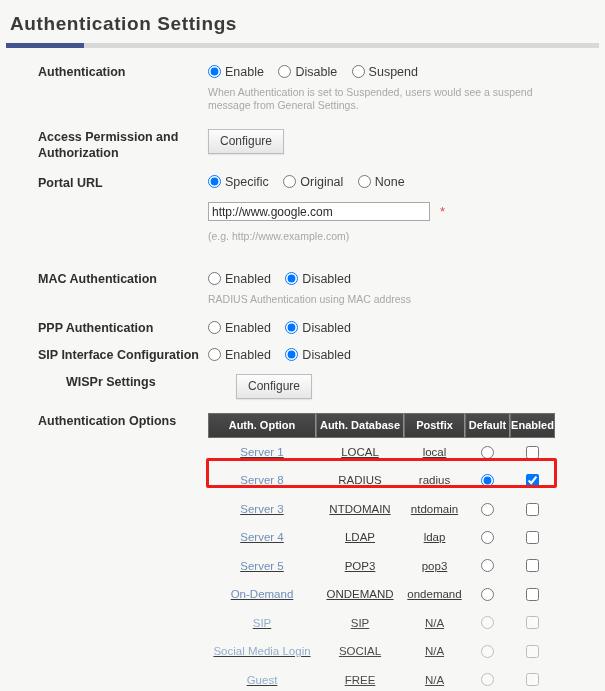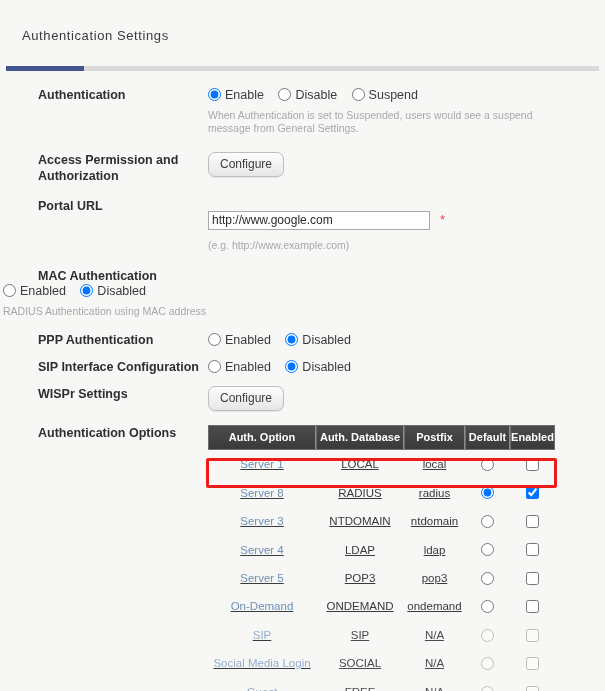--- a/index.html
+++ b/index.html
@@ -12,26 +12,26 @@
     width: 605px;
     height: 691px;
     overflow: hidden;
     font-family: "Liberation Sans", "DejaVu Sans", sans-serif;
     color: #333333;
     position: relative;
   }
 
   
   #page-title {
-    font-size: 13px;
-    font-weight: 400;
+    font-size: 19px;
+    font-weight: 700;
     letter-spacing: 0.6px;
     color: #3a3a3a;
     padding: 6px 0 0 6px;
-    margin: 16px;
+    margin: 4px;
     line-height: 28px;
   }
   #title-rule {
     position: relative;
     height: 5px;
     margin: 5px 6px 0 6px;
     background: #d9d9d9;
   }
   #title-rule .accent {
     position: absolute;
@@ -61,24 +61,24 @@
     line-height: 16px;
   }
   .row .field {
     flex: 1;
     padding-left: 3px;
   }
 
   .r-auth      { margin-top: 2px; }
   .r-access    { margin-top: 17px; }
   .r-portal    { margin-top: 14px; }
-  .r-mac       { margin-top: 16px; flex-direction: column; }
+  .r-mac       { margin-top: 28px; }
   .r-ppp       { margin-top: 14px; }
   .r-sip       { margin-top: 11px; }
-  .r-wispr     { margin-top: 11px; }
+  .r-wispr     { margin-top: 11px; padding-left: 28px; }
   .r-options   { margin-top: 14px; }
 
   
   .radio-group {
     font-size: 12.5px;
     color: #3b3b3b;
     line-height: 14px;
     white-space: nowrap;
   }
   .radio-group label {
@@ -100,21 +100,21 @@
   }
   .hint-tight { margin-top: 9px; }
 
   
   .btn {
     font-family: "Liberation Sans", "DejaVu Sans", sans-serif;
     font-size: 12px;
     color: #3d3d3d;
     padding: 4px 11px 5px 11px;
     border: 1px solid #bdbdbd;
-    border-radius: 7px;
+    border-radius: 0;
     background: linear-gradient(to bottom, #fdfdfd 0%, #f1f1f1 52%, #e6e6e6 100%);
     box-shadow: 0 1px 1px rgba(0,0,0,0.07);
     cursor: pointer;
     line-height: 14px;
   }
 
   
   .url-line {
     display: flex;
     align-items: center;
@@ -243,20 +243,31 @@
       <div>Authorization</div>
     </div>
     <div class="field">
       <button class="btn">Configure</button>
     </div>
   </div>
 
   <div class="row r-portal">
     <div class="label">Portal URL</div>
     <div class="field">
+      <div class="radio-group">
+        <label>
+          <input type="radio" name="portal" checked="" style=""><span>Specific</span>
+        </label>
+        <label>
+          <input type="radio" name="portal" style=""><span>Original</span>
+        </label>
+        <label>
+          <input type="radio" name="portal" style=""><span>None</span>
+        </label>
+      </div>
       <div class="url-line">
         <input class="text-input" type="text" value="http://www.google.com" style="">
         <span class="req-star">*</span>
       </div>
       <div class="hint hint-tight">(e.g. http://www.example.com)</div>
     </div>
   </div>
 
   <div class="row r-mac">
     <div class="label">MAC Authentication</div>

